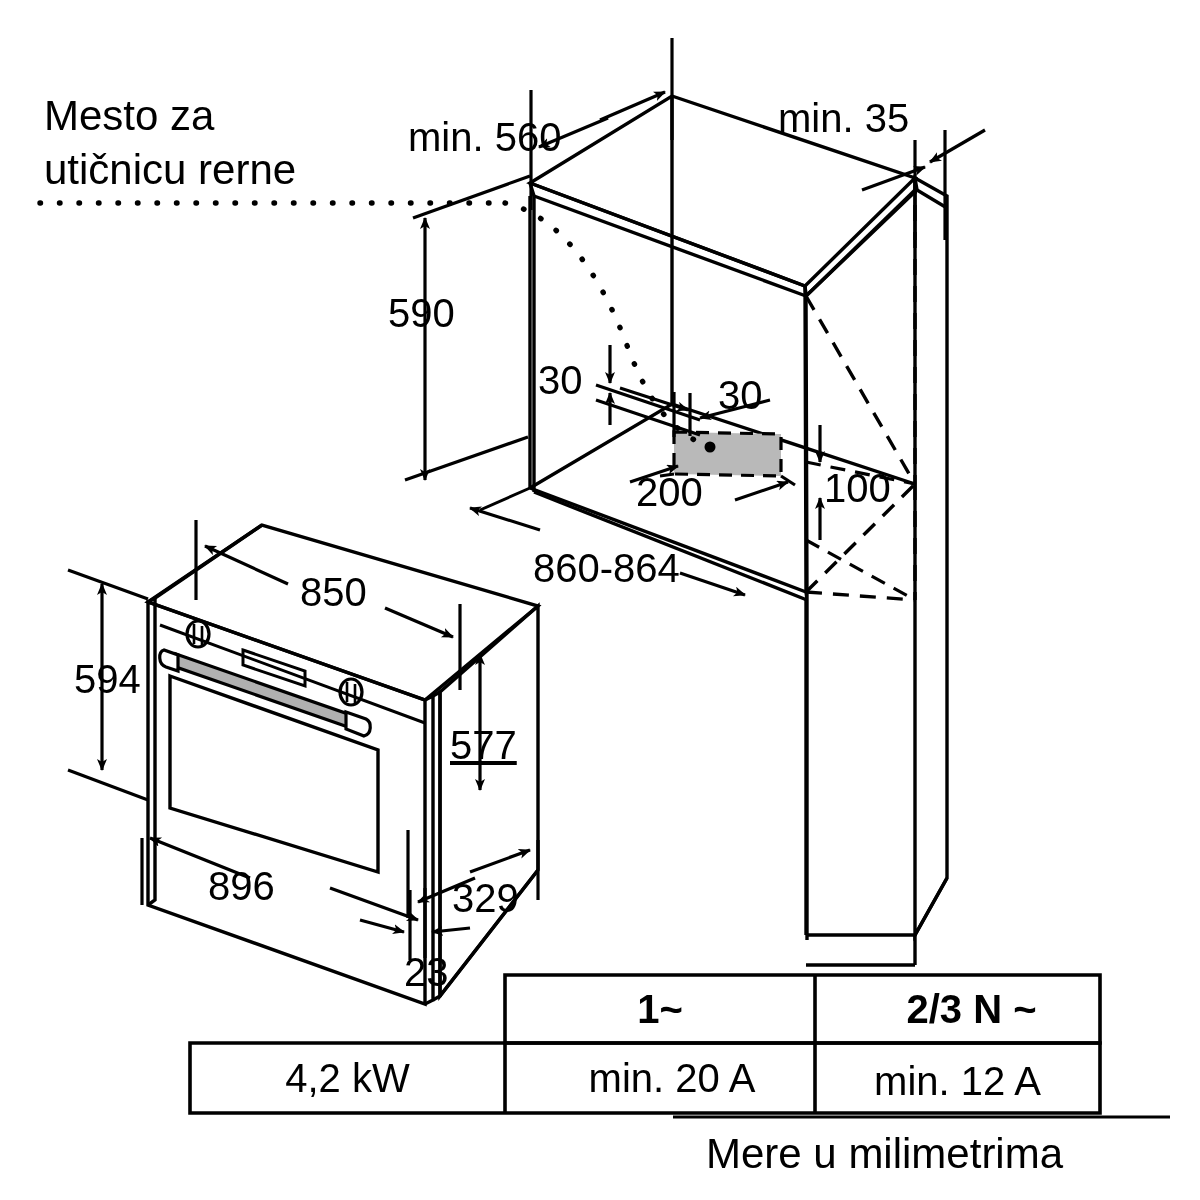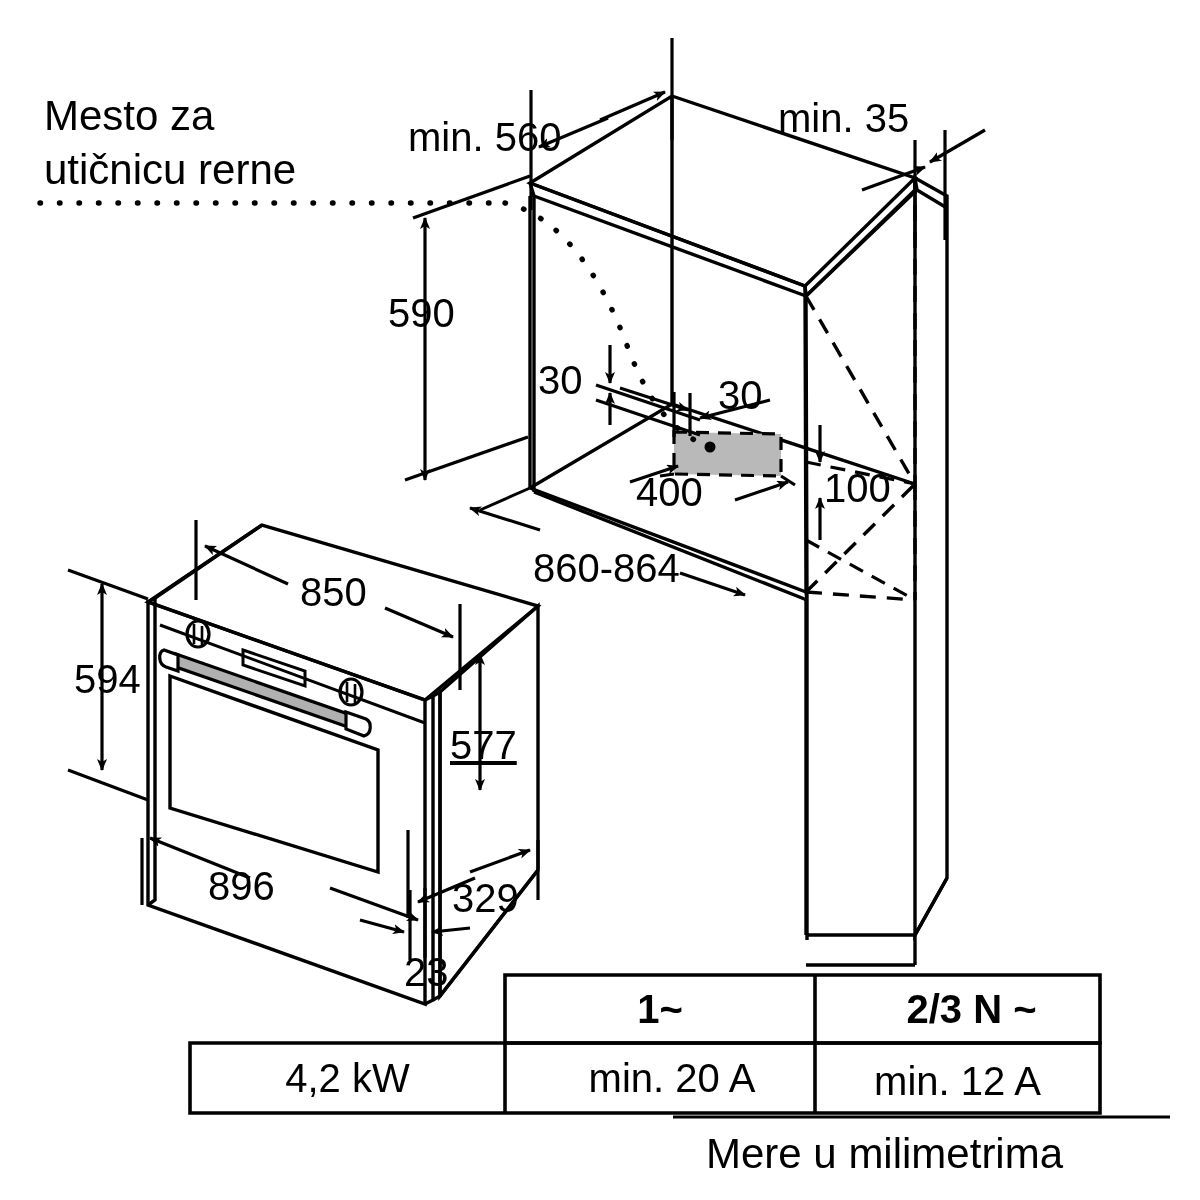--- a/index.html
+++ b/index.html
@@ -250,21 +250,21 @@
   <div class="lbl dim" style="left:408px; top:68px;margin-top:47px;">min. 560</div>
 
   <div class="lbl dim" style="left:778px; top:96px;">min. 35</div>
 
   <div class="lbl dim" style="left:388px; top:291px;">590</div>
 
   <div class="lbl dim" style="left:538px; top:358px;">30</div>
 
   <div class="lbl dim" style="left:718px; top:373px;">30</div>
 
-  <div class="lbl dim" style="left:636px; top:470px;">400</div>
+  <div class="lbl dim" style="left:636px; top:470px;">200</div>
 
   <div class="lbl dim" style="left:824px; top:466px;">100</div>
 
   <div class="lbl dim" style="left:533px; top:546px;">860-864</div>
 
   <div class="lbl dim" style="left:300px; top:570px;">850</div>
 
   <div class="lbl dim" style="left:38px; top:657px;margin-left:36px;">594</div>
 
   <div class="lbl dim" style="left:450px; top:723px;text-decoration:underline;">577</div>

